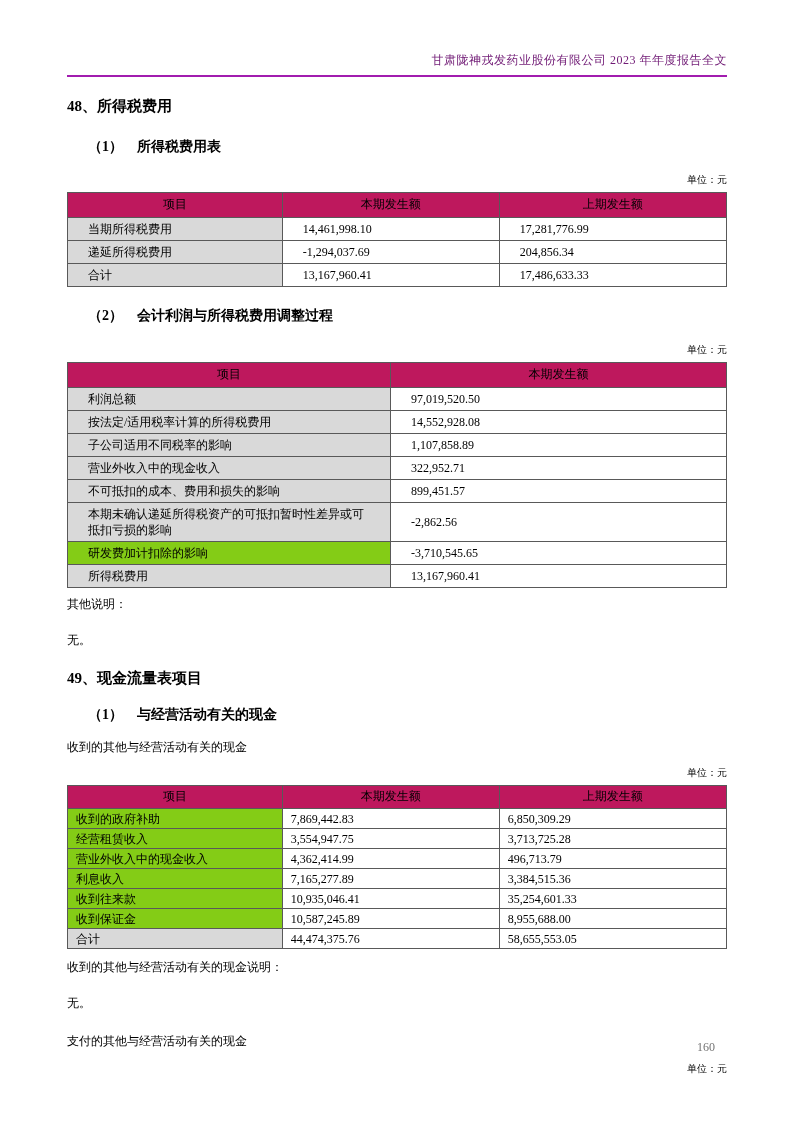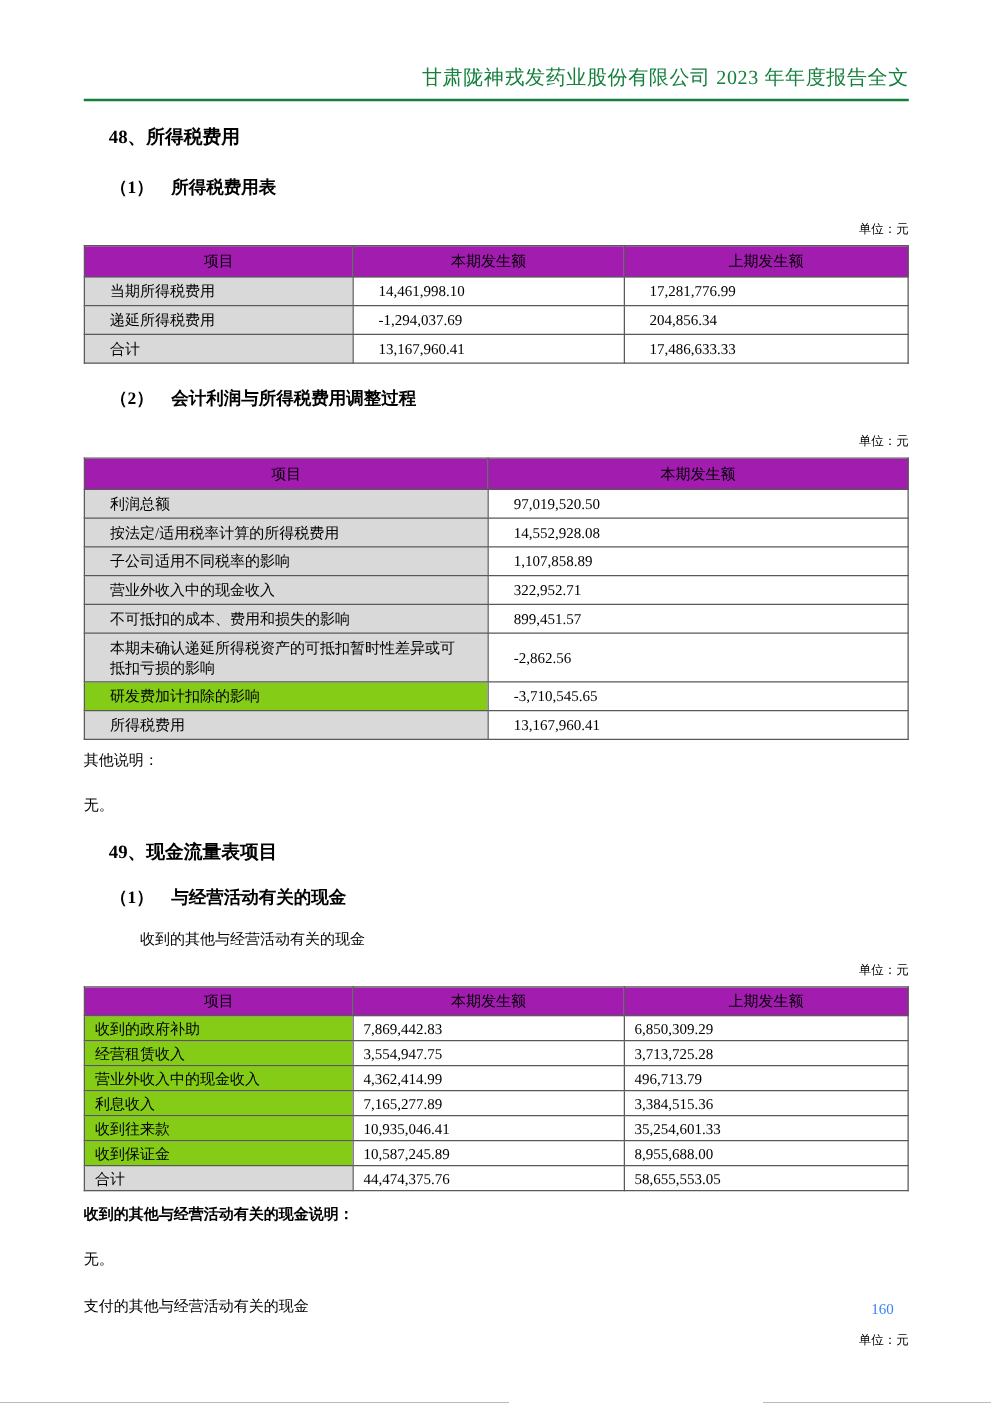--- a/index.html
+++ b/index.html
@@ -10,32 +10,31 @@
     height: 1122px;
     margin: 0 auto;
     background: #ffffff;
     font-family: "Liberation Serif", "DejaVu Serif", serif;
     color: #000;
     padding: 52px 66px 0 67px;
     overflow: hidden;
   }
   .doc-header {
     text-align: right;
-    font-size: 16px;
-    color: #15803d;
+    font-size: 12px;
+    color: #701a75;
     padding-bottom: 6px;
-    border-bottom: 2px solid #15803d;
+    border-bottom: 2px solid #a21caf;
     letter-spacing: 0.5px;
   }
   .h-sec {
     font-size: 15px;
     font-weight: bold;
     margin-top: 19px;
     line-height: 20px;
-    margin-left: 20px;
   }
   .h-sub {
     font-size: 14px;
     font-weight: bold;
     margin-top: 21px;
     line-height: 19px;
     margin-left: 21px;
   }
   .h-sub2 { margin-top: 19px; }
   .unit {
@@ -55,45 +54,46 @@
     margin-top: 4px;
   }
   th, td {
     border: 1px solid #595959;
     line-height: 16px;
     padding: 3px 20px;
     vertical-align: middle;
     word-break: break-all;
   }
   thead th {
-    background: #a21caf;
+    background: #be185d;
     font-weight: normal;
     text-align: center;
     padding: 4px 8px;
+    font-family: Liberation Mono, monospace;
   }
   td.lbl { text-align: left; background: #d9d9d9; }
   td.lbl-w { text-align: left; background: #84cc16; }
   td.num { text-align: left; background: #ffffff; }
   table.compact th { padding: 3px 8px; }
   table.compact td { padding: 1.5px 8px; }
   .note {
     font-size: 12px;
     line-height: 16px;
   }
   .n1 { margin-top: 8px; }
   .n2 { margin-top: 20px; }
-  .n3 { margin-top: 10px; font-weight: bold; }
+  .n3 { margin-top: 10px; }
   .n4 { margin-top: 22px; }
-  .n5 { margin-top: 15px; margin-left: 45px; }
+  .n5 { margin-top: 15px; }
   .page-number {
     position: absolute;
     top: 1040px;
     right: 78px;
     font-size: 12px;
-    color: #3b82f6;
+    color: #737373;
   }
   col.c1 { width: 32.6%; }
   col.c2 { width: 32.9%; }
   col.c3 { width: 34.5%; }
   col.w1 { width: 49%; }
   col.w2 { width: 51%; }
 </style>
 </head>
 <body>
 

